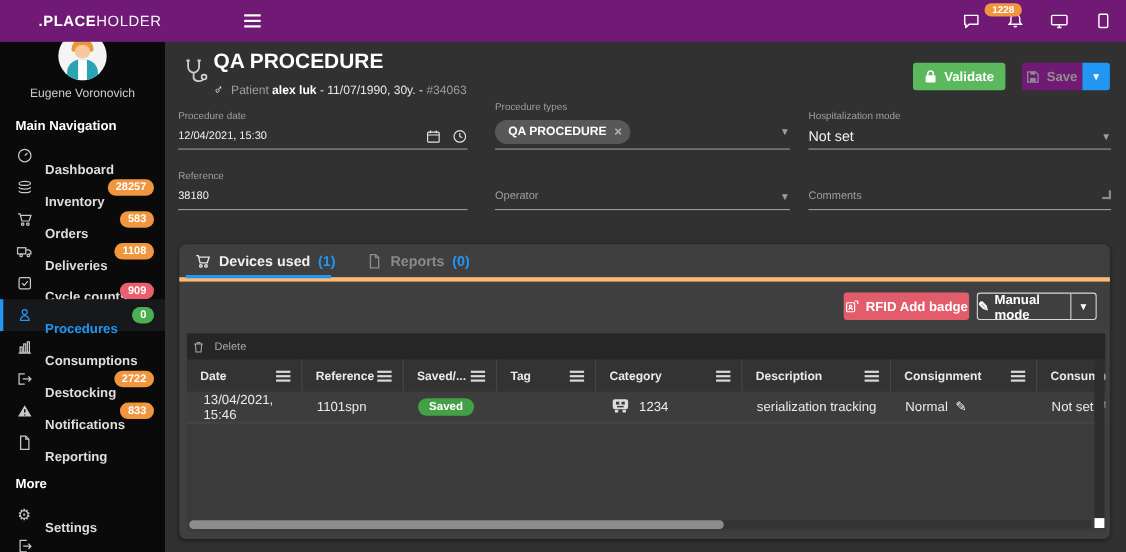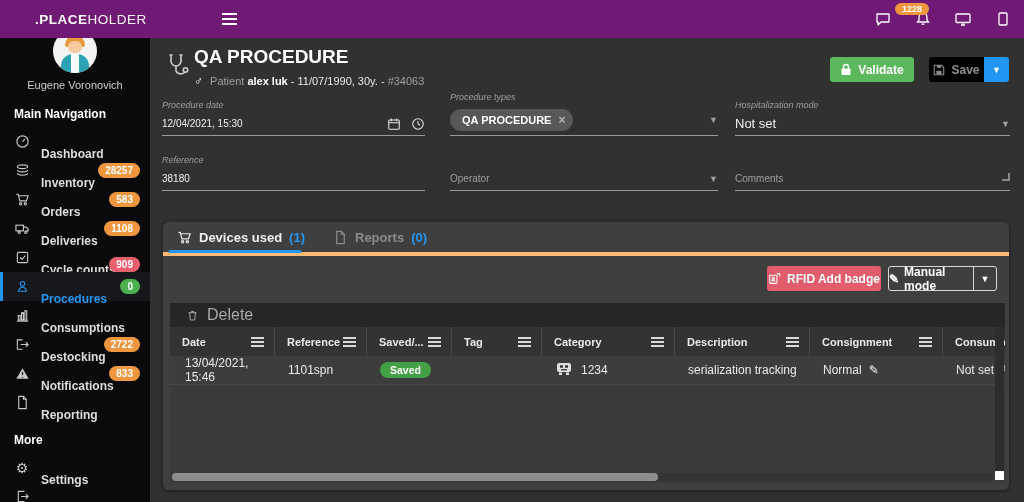--- a/index.html
+++ b/index.html
@@ -59,27 +59,27 @@
   #patient-line { position:absolute; left:44px; top:36px; font-size:11px; color:#e8e8e8; }
   #patient-line .male { color:#fff; font-size:12px; margin-right:4px; }
   #patient-line .dim { color:#9e9e9e; }
   #patient-line b { color:#fff;margin-top:12px; }
 
   .btn { display:inline-flex; align-items:center; justify-content:center; gap:6px;
     font-size:12px; font-weight:bold; border-radius:3px; cursor:pointer; border:none; }
   #validate-btn { position:absolute; left:680px; top:19px; width:84px; height:25px;
     background:#5cb85c; color:#fff; }
   #save-btn { position:absolute; left:779px; top:19px; width:55px; height:25px;
-    background:#000000; color:#8f8f8f; border-radius:3px 0 0 3px; }
+    background:#701a75; color:#8f8f8f; border-radius:3px 0 0 3px; }
   #save-caret { position:absolute; left:834px; top:19px; width:25px; height:25px;
     background:#2196f3; color:#fff; border-radius:0 3px 3px 0; font-size:9px; }
 
   
   .field { position:absolute; }
-  .f-label { font-size:9px; color:#9e9e9e; height:12px;font-style:italic; }
+  .f-label { font-size:9px; color:#9e9e9e; height:12px; }
   .f-value { display:flex; align-items:center; height:24px; color:#f0f0f0; font-size:13px; }
   .f-line { border-bottom:1px solid #9a9a9a; }
   .f-value input { background:transparent; border:none; outline:none; color:#f0f0f0;
     font-size:10px; width:100%; font-family:"Liberation Sans",sans-serif; }
   .f-value input::placeholder { color:#9e9e9e; }
   .f-icons { display:flex; gap:10px; align-items:center; }
   .f-icons svg { width:14px; height:14px; stroke:#e6e6e6; fill:none; stroke-width:1.2; }
   .caret { color:#9e9e9e; font-size:9px; }
   .chip { background:#585858; border-radius:12px; height:22px; display:inline-flex;
     align-items:center; padding:0 8px 0 12px; color:#fff; font-size:11px; font-weight:bold; }
@@ -106,21 +106,21 @@
     border:1px solid #d8d8d8; border-radius:3px; display:flex; color:#fff; }
   #manual-btn { flex:1; display:flex; align-items:center; justify-content:center; gap:5px;
     font-size:12px; font-weight:bold; cursor:pointer; }
   #manual-caret { width:23px; border-left:1px solid #d8d8d8; display:flex; align-items:center;
     justify-content:center; font-size:9px; cursor:pointer; }
 
   
   #grid { position:absolute; left:7px; top:81px; width:835px; height:180px;
     background:#3b3b3b; overflow:hidden; }
   #grid-toolbar { height:24px; background:#262626; display:flex; align-items:center;
-    padding-left:16px; gap:8px; color:#a9a9a9; font-size:16px; }
+    padding-left:4px; gap:8px; color:#a9a9a9; font-size:10px; }
   #grid-toolbar svg { width:13px; height:13px; stroke:#a9a9a9; fill:none; stroke-width:1.2; }
   .grid-row { display:flex; width:893px; }
   #grid-header { height:29px; background:#333333; }
   .hcell { display:flex; align-items:center; justify-content:space-between;
     padding:0 10px 0 12px; border-right:1px solid #484848; color:#eaeaea;
     font-size:11px; font-weight:bold; }
   .menu-ic { display:flex; flex-direction:column; gap:2px; cursor:pointer; }
   .menu-ic i { display:block; width:13px; height:2px; background:#d9d9d9; }
   #grid-datarow { height:29px; background:#3d3d3d; border-bottom:1px solid #4a4a4a;
     color:#eaeaea; font-size:12px; }

